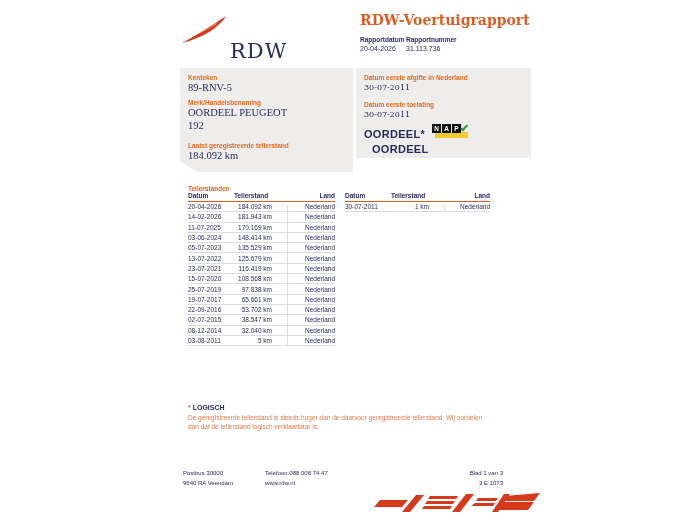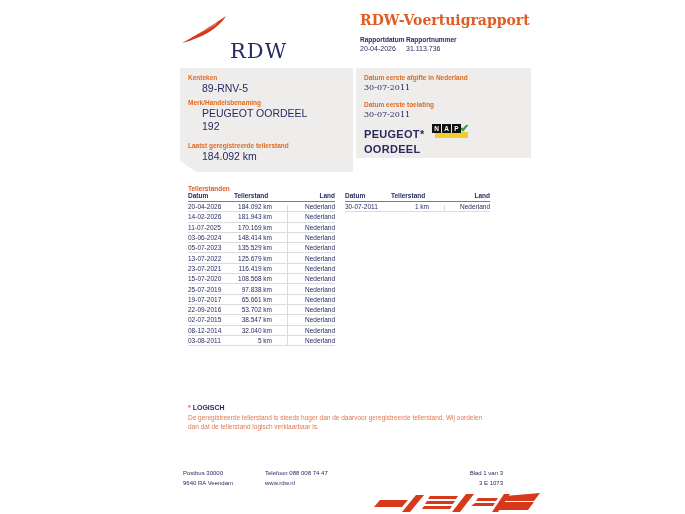--- a/index.html
+++ b/index.html
@@ -11,21 +11,21 @@
   
   .rdw-logo-text { font-family:"DejaVu Serif", serif; font-size:21px; letter-spacing:1px; color:#272B60; }
   .report-title  { font-family:"DejaVu Serif", serif; font-size:14px; font-weight:bold; color:#E05C22; }
   .mini-label    { font-size:6.5px; font-weight:bold; color:#272B60; }
   .mini-value    { font-size:7px; color:#272B60; }
 
   
   .panel { background:#EFEDEC; }
   .panel-left { clip-path: polygon(0 0, 100% 0, 100% 100%, 16px 100%, 0 calc(100% - 11px)); }
   .lbl  { font-size:6.5px; font-weight:bold; color:#E06B20; }
-  .val  { font-family:Liberation Sans, sans-serif; font-size:10.5px; color:#272B60;margin-left:14px; }
+  .val  { font-family:Liberation Serif, serif; font-size:10.5px; color:#272B60; }
   .val-sm { font-family:"DejaVu Serif", serif; font-size:8px; color:#272B60; }
   .verdict { font-size:11px; font-weight:bold; color:#272B60; letter-spacing:.3px; }
 
   
   .nap { width:40px; height:16px; }
   .nap .bar { position:absolute; left:3px; top:8px; width:33px; height:6px; background:#F2CB2E; }
   .nap .sq  { position:absolute; top:0; width:9px; height:9px; background:#111111; color:#ffffff;
               font-size:6.5px; font-weight:bold; text-align:center; line-height:9px; }
   .nap .chk { position:absolute; left:28px; top:-2px; color:#2E9E3A; font-size:11px; font-weight:bold; }
 
@@ -64,32 +64,32 @@
 
   <div class="abs mini-label" style="left:360px; top:36px;">Rapportdatum</div>
   <div class="abs mini-value" style="left:360px; top:45px;">20-04-2026</div>
   <div class="abs mini-label" style="left:406px; top:36px;">Rapportnummer</div>
   <div class="abs mini-value" style="left:406px; top:45px;">31.113.736</div>
 
   <div class="abs panel panel-left" style="left:180px; top:68px; width:173px; height:104px;"></div>
   <div class="abs lbl" style="left:188px; top:74px;">Kenteken</div>
   <div class="abs val" style="left:188px; top:82px;">89-RNV-5</div>
   <div class="abs lbl" style="left:188px; top:99px;">Merk/Handelsbenaming</div>
-  <div class="abs val" style="left:188px; top:107px;">PEUGEOT OORDEEL</div>
+  <div class="abs val" style="left:188px; top:107px;">OORDEEL PEUGEOT</div>
   <div class="abs val" style="left:188px; top:120px;">192</div>
   <div class="abs lbl" style="left:188px; top:142px;">Laatst geregistreerde tellerstand</div>
   <div class="abs val" style="left:188px; top:150px;">184.092 km</div>
 
   <div class="abs panel" style="left:356px; top:68px; width:175px; height:90px;"></div>
   <div class="abs lbl" style="left:364px; top:74px;">Datum eerste afgifte in Nederland</div>
   <div class="abs val-sm" style="left:364px; top:83px;">30-07-2011</div>
   <div class="abs lbl" style="left:364px; top:101px;">Datum eerste toelating</div>
   <div class="abs val-sm" style="left:364px; top:110px;">30-07-2011</div>
-  <div class="abs verdict" style="left:364px; top:128px;">PEUGEOT*</div>
-  <div class="abs verdict" style="left:364px; top:143px;text-align:center;">OORDEEL</div>
+  <div class="abs verdict" style="left:364px; top:128px;">OORDEEL*</div>
+  <div class="abs verdict" style="left:372px; top:143px;text-align:center;">OORDEEL</div>
 
   <div class="abs nap" style="left:432px; top:124px;">
     <div class="bar"></div>
     <div class="sq" style="left:0;">N</div>
     <div class="sq" style="left:10px;">A</div>
     <div class="sq" style="left:20px;">P</div>
     <div class="chk">✔</div>
   </div>
 
   <div class="abs section-title" style="left:188px; top:185px;">Tellerstanden</div>

